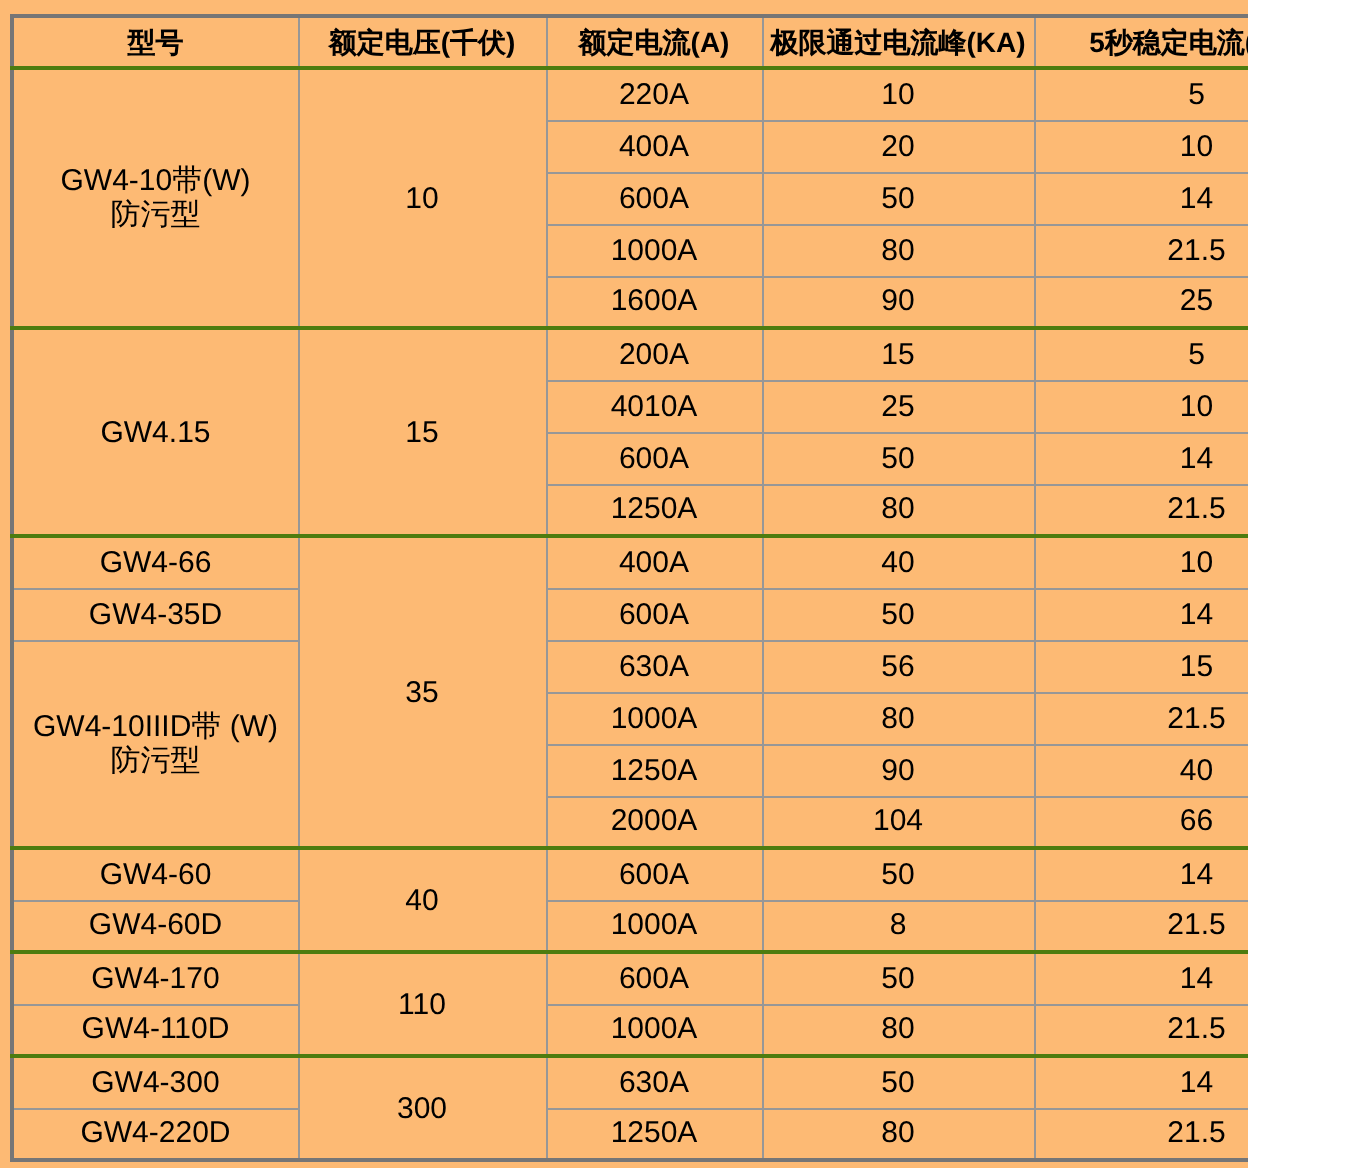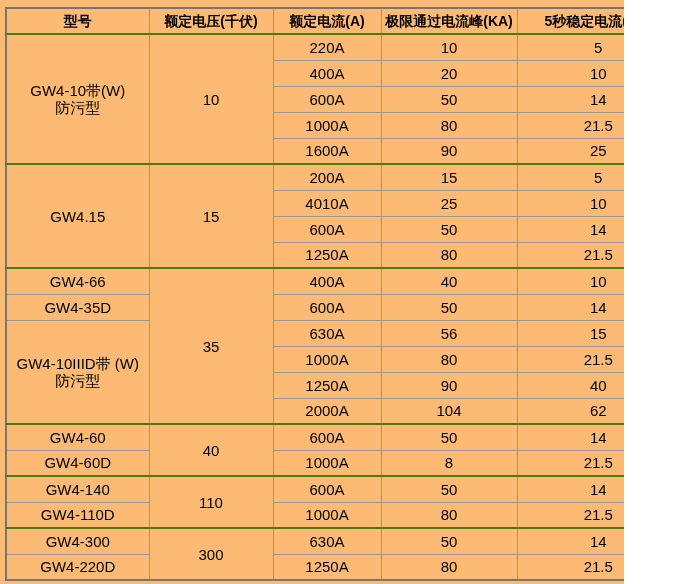--- a/index.html
+++ b/index.html
@@ -133,42 +133,42 @@
           <td>21.5</td>
         </tr>
         <tr>
           <td>1250A</td>
           <td>90</td>
           <td>40</td>
         </tr>
         <tr>
           <td>2000A</td>
           <td>104</td>
-          <td>62</td>
+          <td>66</td>
         </tr>
         <tr class="block-start">
           <td rowspan="1" class="model-cell">
             <div>GW4-60</div>
           </td>
           <td rowspan="2">40</td>
           <td>600A</td>
           <td>50</td>
           <td>14</td>
         </tr>
         <tr>
           <td rowspan="1" class="model-cell">
             <div>GW4-60D</div>
           </td>
           <td>1000A</td>
           <td>8</td>
           <td>21.5</td>
         </tr>
         <tr class="block-start">
           <td rowspan="1" class="model-cell">
-            <div>GW4-140</div>
+            <div>GW4-170</div>
           </td>
           <td rowspan="2">110</td>
           <td>600A</td>
           <td>50</td>
           <td>14</td>
         </tr>
         <tr>
           <td rowspan="1" class="model-cell">
             <div>GW4-110D</div>
           </td>

